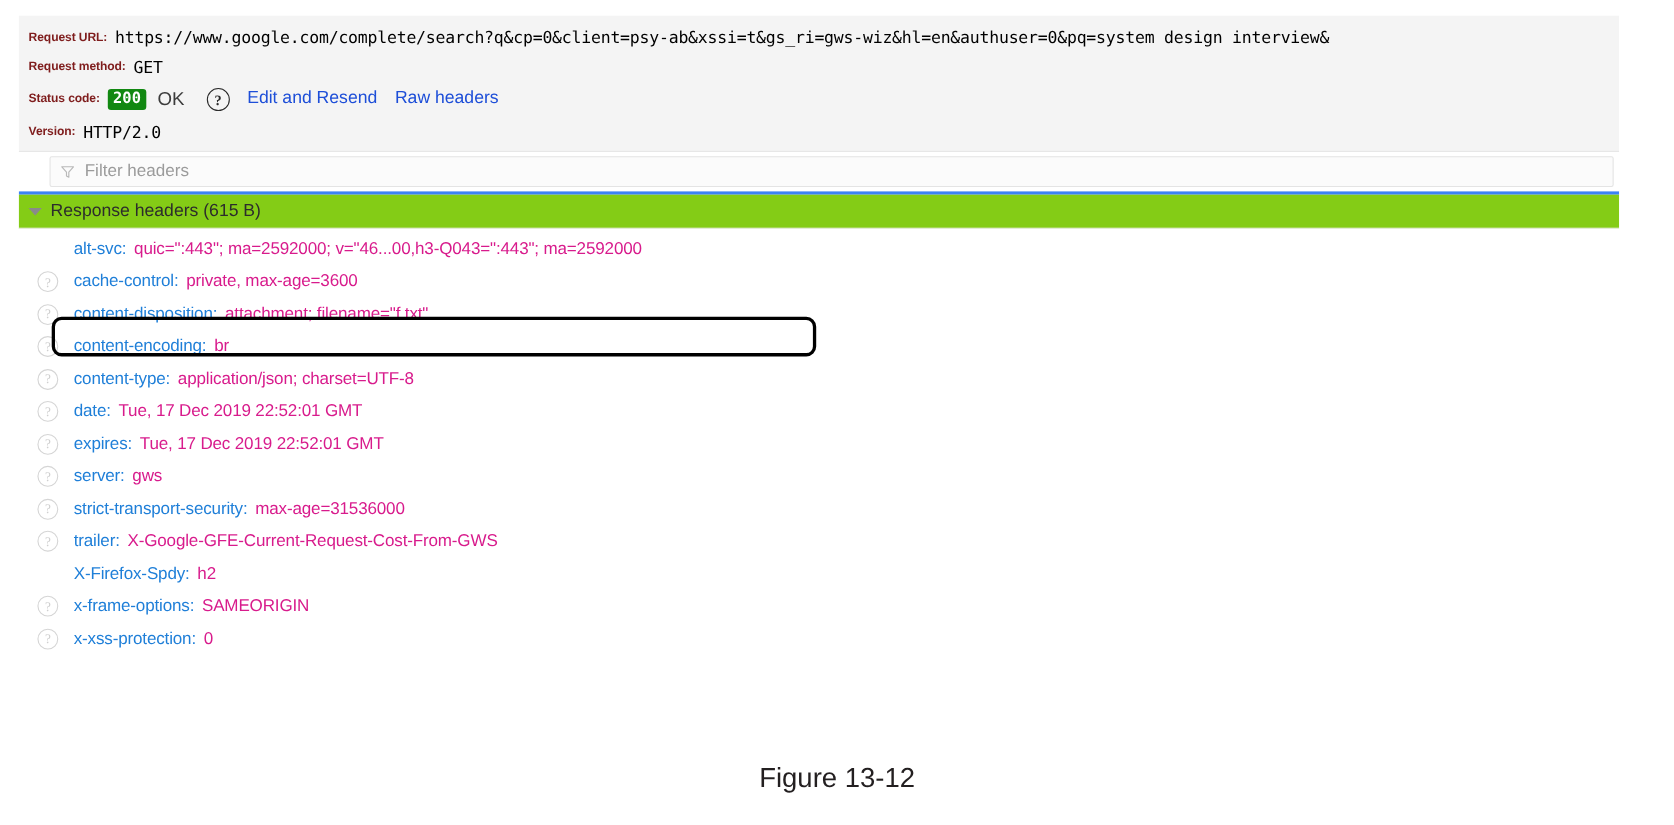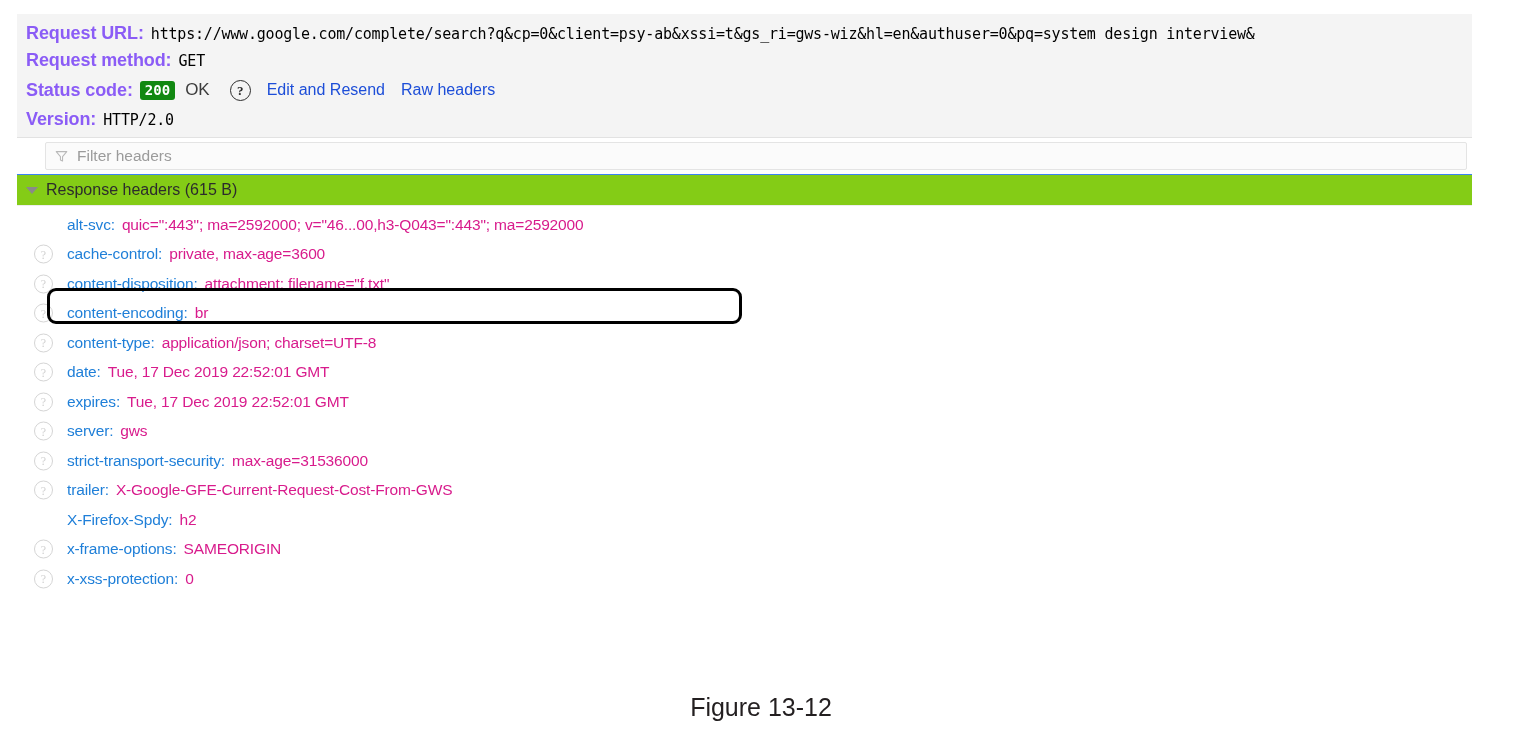--- a/index.html
+++ b/index.html
@@ -34,23 +34,23 @@
   }
   .summary-row {
     display: flex;
     align-items: center;
     height: 27px;
     padding-left: 9px;
     white-space: nowrap;
     overflow: hidden;
   }
   .sum-label {
-    font-size: 18px;
+    font-size: 11px;
     font-weight: bold;
-    color: #8b5cf6;
+    color: #7f1d1d;
     margin-right: 7px;
     letter-spacing: -0.1px;
   }
   .sum-value-mono {
     font-family: "DejaVu Sans Mono", "Liberation Mono", monospace;
     font-size: 15px;
     color: #000000;
     letter-spacing: -0.2px;
   }
 
@@ -90,21 +90,21 @@
     color: #1d4ed8;
     margin-left: 16px;
     cursor: default;
   }
 
   
   .filter-wrap {
     background: #ffffff;
     padding: 4px 0 4px 0;
     border-top: 1px solid #e2e2e2;
-    border-bottom: 1px solid #3b82f6;
+    border-bottom: 3px solid #3b82f6;
   }
   .filter-box {
     margin-left: 28px;
     margin-right: 5px;
     height: 26px;
     border: 1px solid #e4e4e4;
     background: #fbfbfb;
     border-radius: 2px;
     display: flex;
     align-items: center;

